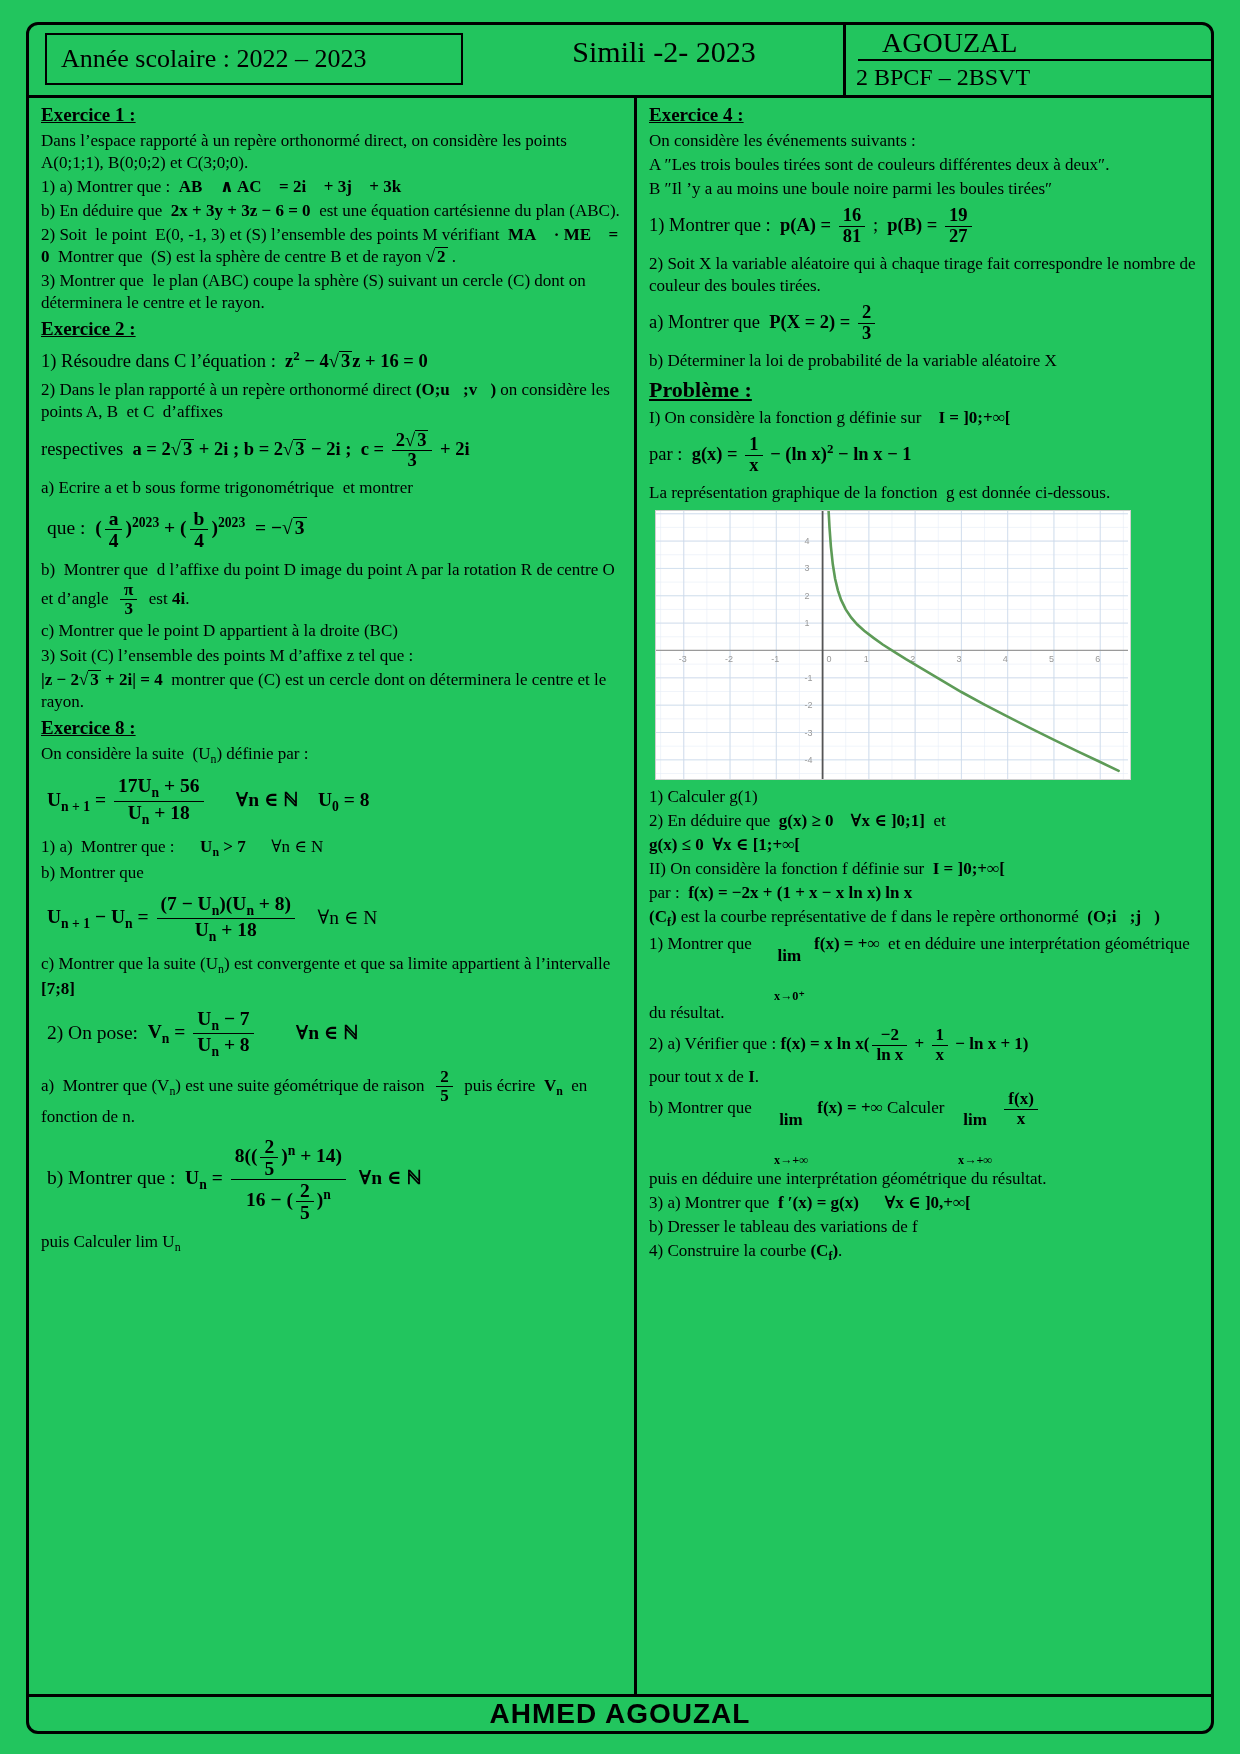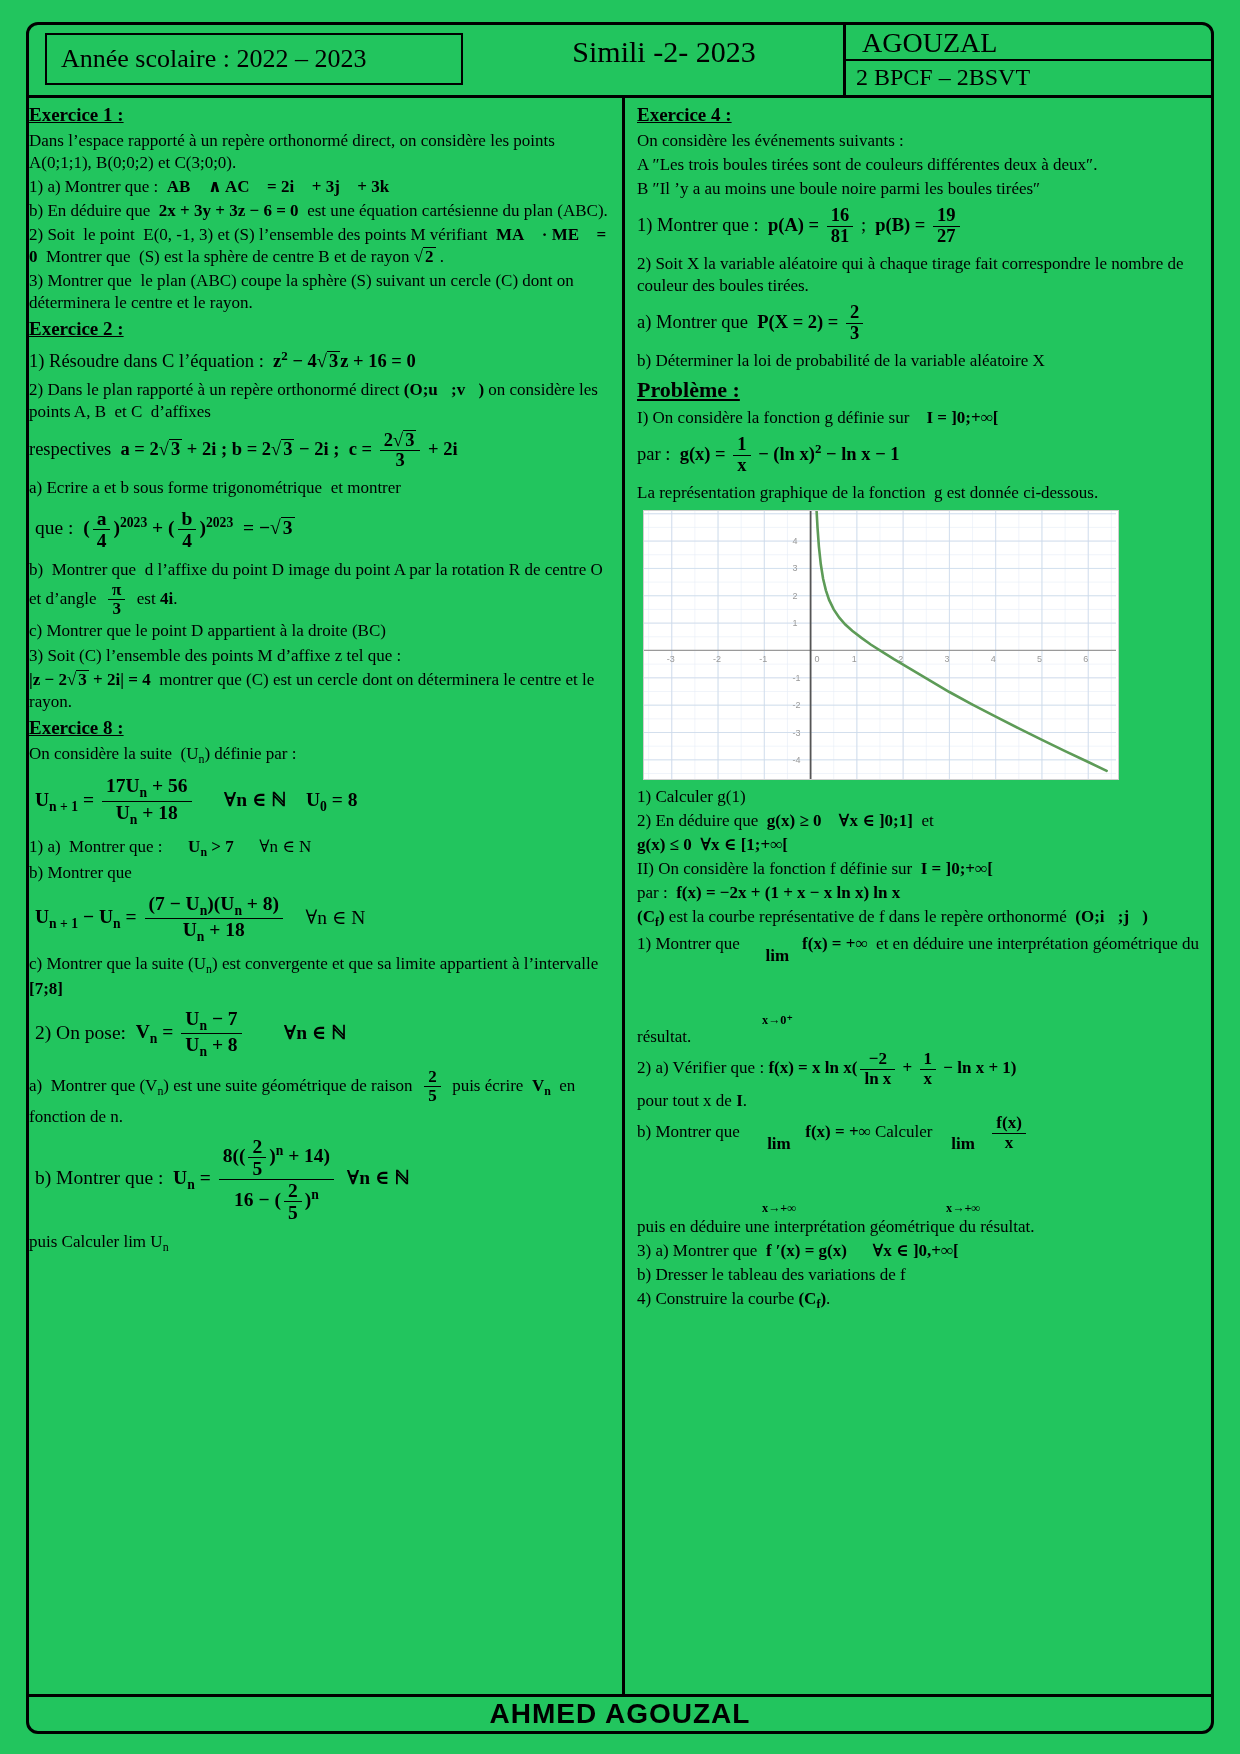--- a/index.html
+++ b/index.html
@@ -19,43 +19,43 @@
     font-size:26px;
   }
   .h-center {
     position:absolute; left:470px; top:10px; width:330px; text-align:center;
     font-size:30px;
   }
   .h-right {
     position:absolute; right:0; top:0; width:365px; height:100%;
     border-left:3px solid #000; display:flex; flex-direction:column;
   }
-  .h-right-top { flex:1; font-size:28px; padding:2px 0 0 16px; border-bottom:2px solid #000; }
+  .h-right-top { flex:1; font-size:28px; padding:2px 0 0 24px; border-bottom:2px solid #000;margin-left:12px; }
   .h-right-bottom { flex:1; font-size:24px; padding:3px 0 8px 10px; }
   
   .main { position:absolute; top:70px; left:0; right:0; bottom:34px; display:flex; }
   .col { overflow:hidden; font-size:17px; line-height:1.3; }
-  .col-left  { width:585px; padding:5px 8px 0 0; border-right:3px solid #000; }
+  .col-left  { width:585px; padding:5px 8px 0 12px; border-right:3px solid #000; }
   .col-right { flex:1; padding:5px 12px 0 12px; }
   .ex-title { font-weight:bold; text-decoration:underline; font-size:19px; margin:3px 0 2px; }
   .prob-title { font-weight:bold; text-decoration:underline; font-size:22px; margin:4px 0 2px; }
   .para { margin:2px 0; }
   .disp { font-size:19.5px; margin:8px 0; padding-left:6px; }
   .disp2 { font-size:18.5px; margin:6px 0; }
   
   .frac { display:inline-flex; flex-direction:column; vertical-align:middle; text-align:center; margin:0 3px; line-height:1.08; }
   .fn { display:block; border-bottom:1.5px solid #000; padding:0 4px; }
   .fd { display:block; padding:0 4px; }
   sub { font-size:0.7em; }
   sup { font-size:0.7em; }
   .sqrt { white-space:nowrap; }
   .ovl { display:inline-block; border-top:1.3px solid #000; padding:0 2px; line-height:1.05; }
   .lim { display:inline-flex; flex-direction:column; text-align:center; vertical-align:-0.7em; line-height:1; margin:0 5px;gap:26px; }
   .limtop { display:block; }
-  .limsub { display:block; font-size:0.72em;margin-top:24px; }
+  .limsub { display:block; font-size:0.72em; }
   
   .graph-wrap { width:474px; margin:6px 0 6px 6px; border:1px solid #cfcfcf; background:#fff; }
   .graph-wrap svg { display:block; width:472px; height:268px; }
   
   .footer {
     position:absolute; left:0; right:0; bottom:0; height:34px; border-top:3px solid #000;
     display:flex; align-items:center; justify-content:center;
     font-family:"Liberation Sans","DejaVu Sans",sans-serif; font-weight:bold;
     font-size:28px; letter-spacing:1px;
   }

